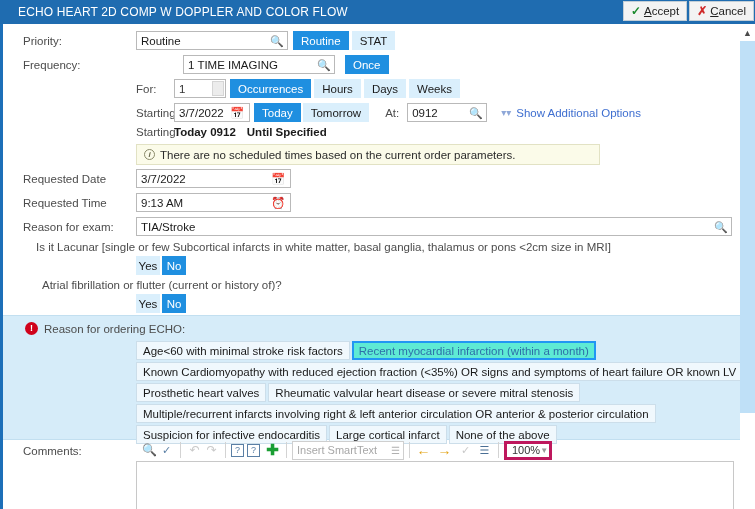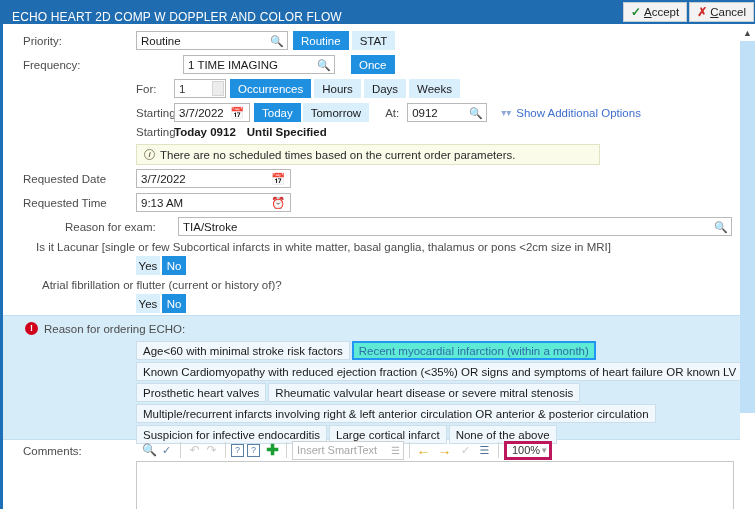--- a/index.html
+++ b/index.html
@@ -16,22 +16,22 @@
     position: relative;
     width: 755px; height: 509px;
     border-left: 3px solid #1d6fb8;
     background: #ffffff;
   }
 
   
   .titlebar {
     position: absolute; top: 0; left: -3px; right: 0; height: 24px;
     background: #1f6cb0;
-    display: flex; align-items: flex-end;
-    padding-left: 12px;
+    display: flex; align-items: center;
+    padding-left: 18px;
   }
   .titlebar .title {
     color: #ffffff; font-size: 12px; letter-spacing: .15px;
     white-space: nowrap; overflow: hidden;
   }
   .titlebar .actions { margin-left: auto; display: flex; height: 22px; padding-right: 1px; }
   .tbtn {
     display: flex; align-items: center; gap: 3px;
     background: #f3f3f3; border: 1px solid #c3ced6;
     height: 20px; padding: 0 7px; margin-left: 2px;
@@ -209,21 +209,21 @@
       <div class="seg on" style="margin-left:5px;">Routine</div>
       <div class="seg" style="margin-left:3px;">STAT</div>
     </div>
 
     <div class="row" style="position:absolute;left:20px;top:31px;">
       <div class="lbl" style="width:113px;">Frequency:</div>
       <div class="inp" style="width:152px;margin-left:47px;">
         <span>1 TIME IMAGING</span>
         <span class="mag">🔍</span>
       </div>
-      <div class="seg on" style="margin-left:16px;">Once</div>
+      <div class="seg on" style="margin-left:10px;">Once</div>
     </div>
 
     <div class="row" style="position:absolute;left:133px;top:55px;">
       <div class="lbl" style="width:38px;">For:</div>
       <div class="spin">
         <span>1</span>
         <span class="btns"></span>
       </div>
       <div class="seg on" style="margin-left:4px;">Occurrences</div>
       <div class="seg" style="margin-left:3px;">Hours</div>
@@ -268,21 +268,21 @@
     </div>
 
     <div class="row" style="position:absolute;left:20px;top:169px;">
       <div class="lbl" style="width:113px;">Requested Time</div>
       <div class="inp" style="width:155px;padding-right:18px;">
         <span>9:13 AM</span>
         <span class="clk">⏰</span>
       </div>
     </div>
 
-    <div class="row" style="position:absolute;left:20px;top:193px;right:8px;margin-left:42px;">
+    <div class="row" style="position:absolute;left:20px;top:193px;right:8px;">
       <div class="lbl" style="width:113px;flex:none;">Reason for exam:</div>
       <div class="inp" style="flex:1;">
         <span>TIA/Stroke</span>
         <span class="mag">🔍</span>
       </div>
     </div>
 
     <div style="position:absolute;left:33px;top:217px;" class="qlabel">Is it Lacunar [single or few Subcortical infarcts in white matter, basal ganglia, thalamus or pons &lt;2cm size in MRI]</div>
     <div class="row" style="position:absolute;left:133px;top:232px;">
       <div class="ynbtn">Yes</div>

